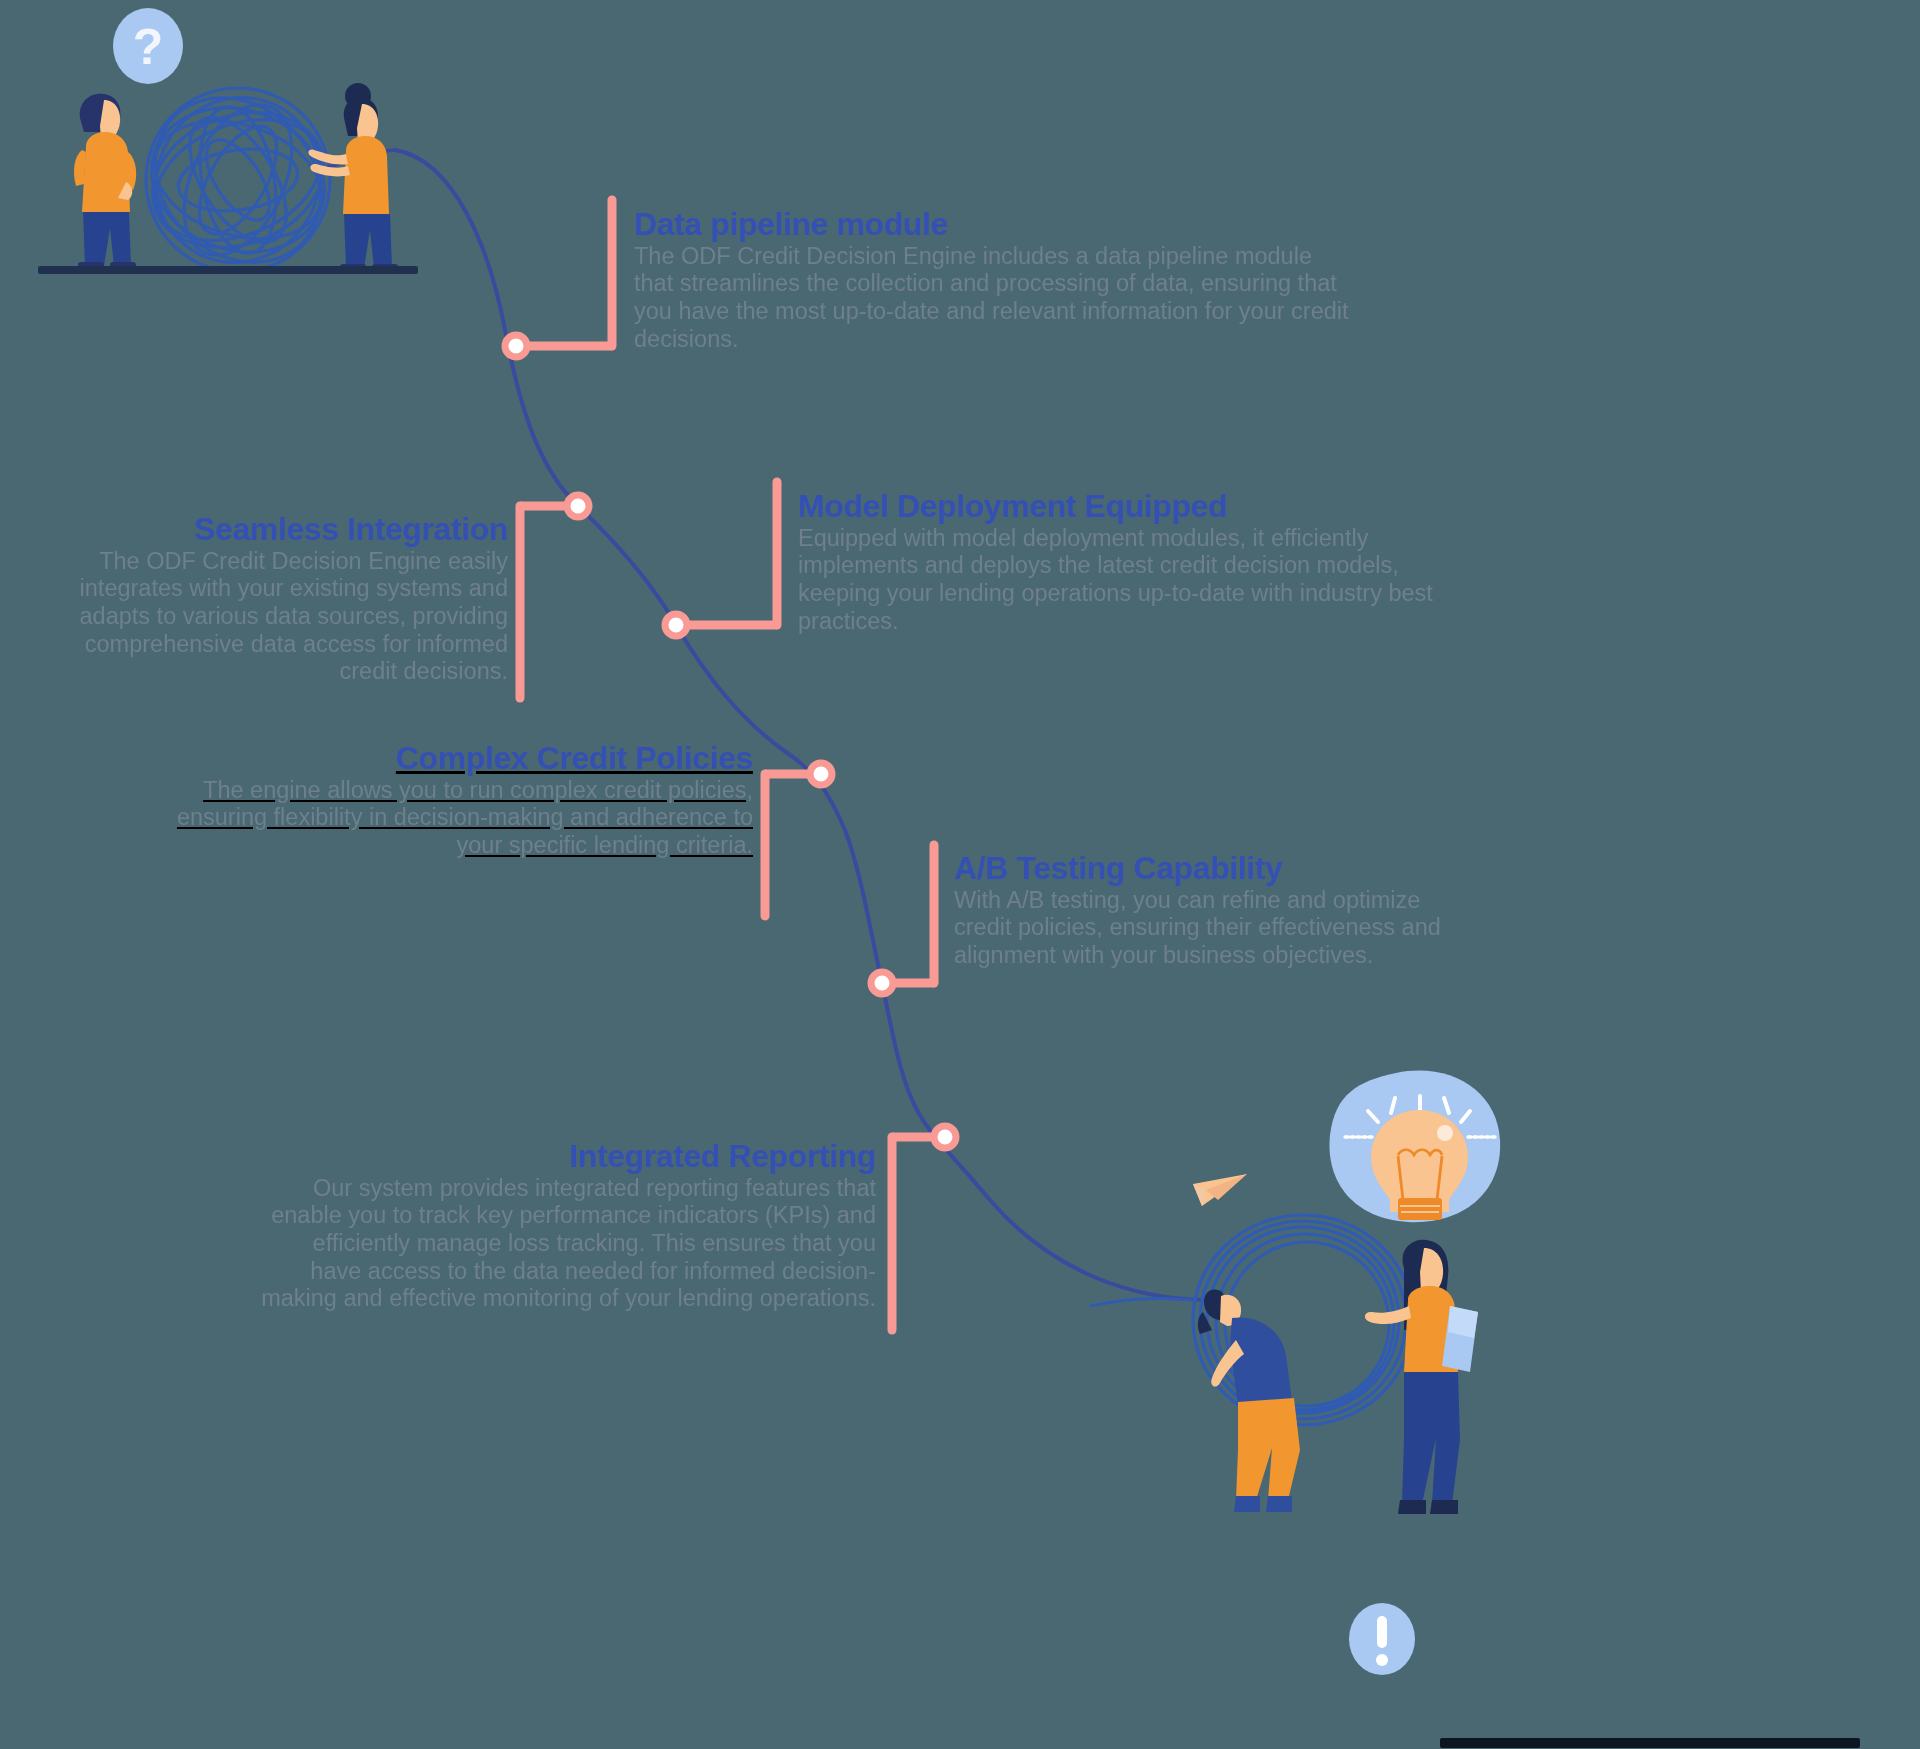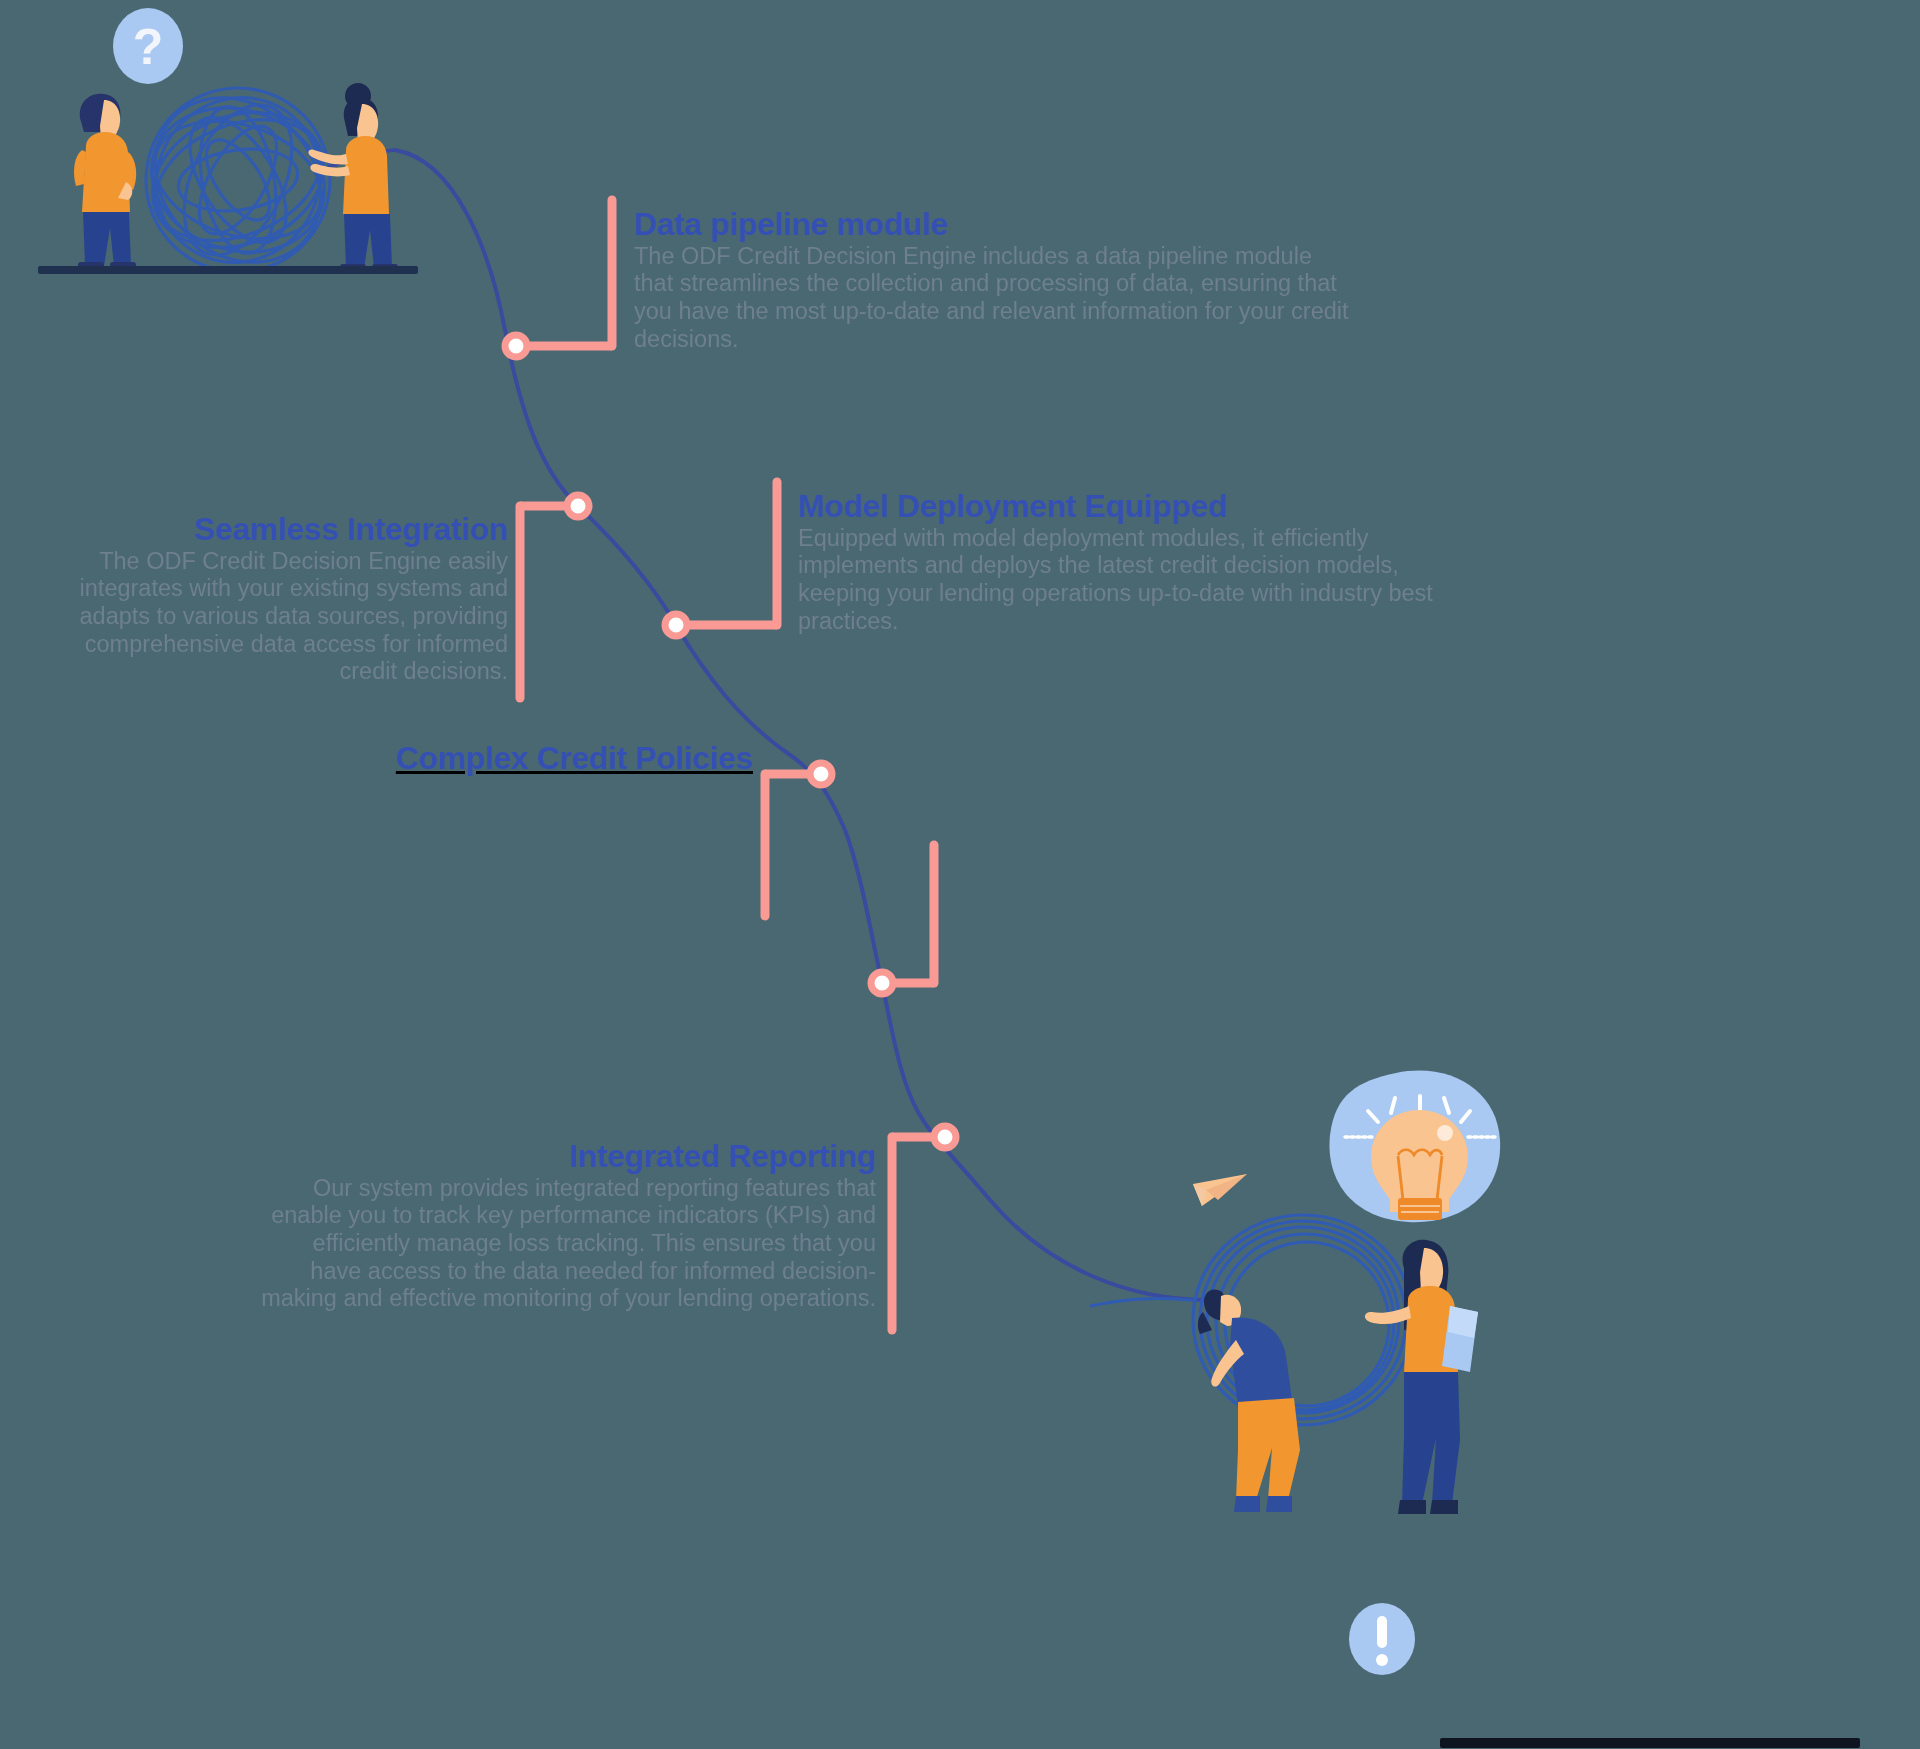--- a/index.html
+++ b/index.html
@@ -229,21 +229,26 @@
     <div class="body">The ODF Credit Decision Engine easily integrates with your existing systems and adapts to various data sources, providing comprehensive data access for informed credit decisions.</div>
   </div>
 
   <div class="feature right" style="left:798px; top:490px; width:658px;">
     <div class="head">Model Deployment Equipped</div>
     <div class="body">Equipped with model deployment modules, it efficiently implements and deploys the latest credit decision models, keeping your lending operations up-to-date with industry best practices.</div>
   </div>
 
   <div class="feature left" style="left:133px; top:742px; width:620px;text-decoration:underline;">
     <div class="head">Complex Credit Policies</div>
-  </div>
-
+    <div class="body">The engine allows you to run complex credit policies, ensuring flexibility in decision-making and adherence to your specific lending criteria.</div>
+  </div>
+
+  <div class="feature right" style="left:954px; top:852px; width:516px;">
+    <div class="head">A/B Testing Capability</div>
+    <div class="body">With A/B testing, you can refine and optimize credit policies, ensuring their effectiveness and alignment with your business objectives.</div>
+  </div>
 
   <div class="feature left" style="left:258px; top:1140px; width:618px;">
     <div class="head">Integrated Reporting</div>
     <div class="body">Our system provides integrated reporting features that enable you to track key performance indicators (KPIs) and efficiently manage loss tracking. This ensures that you have access to the data needed for informed decision-making and effective monitoring of your lending operations.</div>
   </div>
 
 </div>
 
 </body></html>

